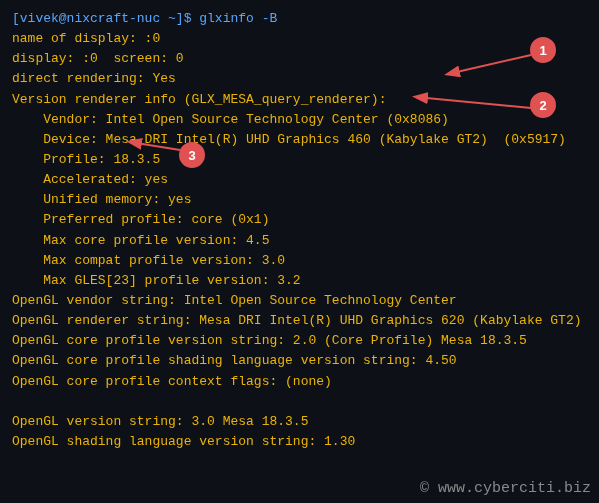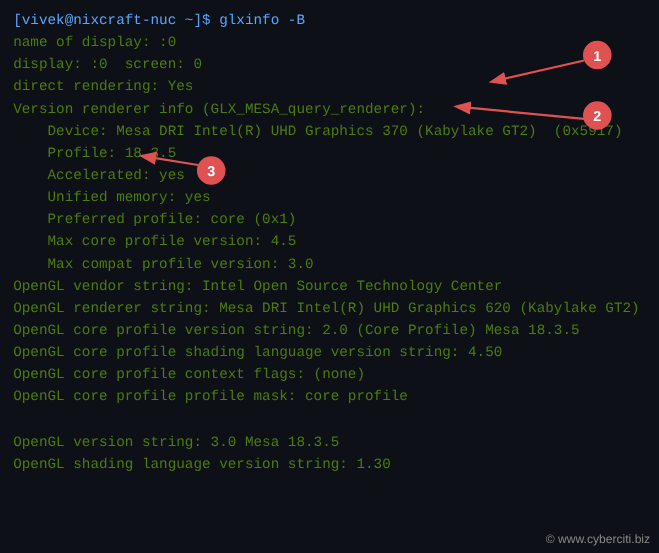--- a/index.html
+++ b/index.html
@@ -16,65 +16,66 @@
       height: 503px;
       background: #0d1117;
       color: #d4d4d4;
       padding: 9px 12px;
       position: relative;
       overflow: hidden;
     }
     .line {
       line-height: 1.55;
       white-space: pre;
-      color: #4d7c0f;
+      color: #eab308;
     }
     .line.prompt {
       color: #58a6ff;
     }
     svg.annotations {
       position: absolute;
       top: 0;
       left: 0;
       width: 599px;
       height: 503px;
       pointer-events: none;
     }
     .watermark {
       position: absolute;
       bottom: 6px;
       right: 8px;
       color: #888;
-      font-size: 11px;
-      font-family: Liberation Sans, sans-serif;
+      font-size: 15px;
+      font-family: Liberation Mono, monospace;
     }
   </style>
 </head>
 <body>
 
 <div class="terminal">
   <div class="line prompt">[vivek@nixcraft-nuc ~]$ glxinfo -B</div>
 
   <div class="line">name of display: :0</div>
   <div class="line">display: :0  screen: 0</div>
   <div class="line">direct rendering: Yes</div>
   <div class="line">Version renderer info (GLX_MESA_query_renderer):</div>
-  <div class="line">    Device: Mesa DRI Intel(R) UHD Graphics 370 (Kabylake GT2)  (0x5917)</div>
+  <div class="line">    Vendor: Intel Open Source Technology Center (0x8086)</div>
+  <div class="line">    Device: Mesa DRI Intel(R) UHD Graphics 460 (Kabylake GT2)  (0x5917)</div>
   <div class="line">    Profile: 18.3.5</div>
   <div class="line">    Accelerated: yes</div>
   <div class="line">    Unified memory: yes</div>
   <div class="line">    Preferred profile: core (0x1)</div>
   <div class="line">    Max core profile version: 4.5</div>
   <div class="line">    Max compat profile version: 3.0</div>
+  <div class="line">    Max GLES[23] profile version: 3.2</div>
   <div class="line">OpenGL vendor string: Intel Open Source Technology Center</div>
   <div class="line">OpenGL renderer string: Mesa DRI Intel(R) UHD Graphics 620 (Kabylake GT2)</div>
   <div class="line">OpenGL core profile version string: 2.0 (Core Profile) Mesa 18.3.5</div>
   <div class="line">OpenGL core profile shading language version string: 4.50</div>
   <div class="line">OpenGL core profile context flags: (none)</div>
-  <div class="line">OpenGL core profile profile mask: core profile</div>
   <div class="line">&nbsp;</div>
   <div class="line">OpenGL version string: 3.0 Mesa 18.3.5</div>
   <div class="line">OpenGL shading language version string: 1.30</div>
 
   <svg class="annotations" xmlns="http://www.w3.org/2000/svg">
 
     <defs>
       <marker id="arrowhead1" markerWidth="8" markerHeight="6" refX="6" refY="3" orient="auto">
         <polygon points="0 0, 8 3, 0 6" fill="#e05252"></polygon>
       </marker>

